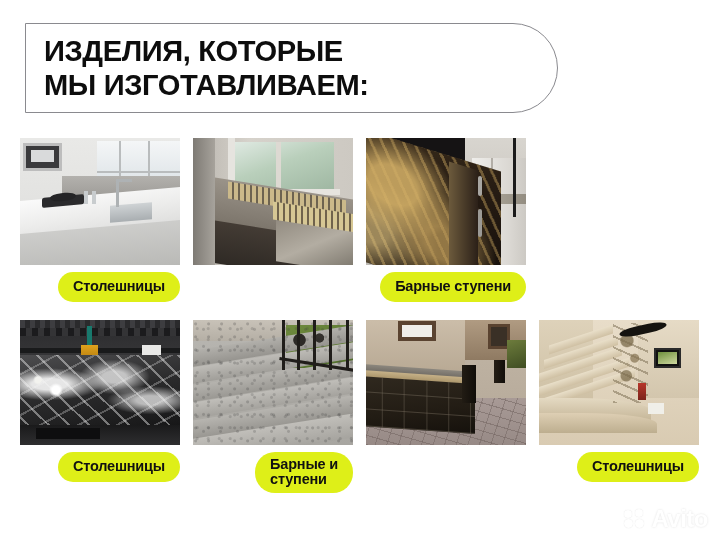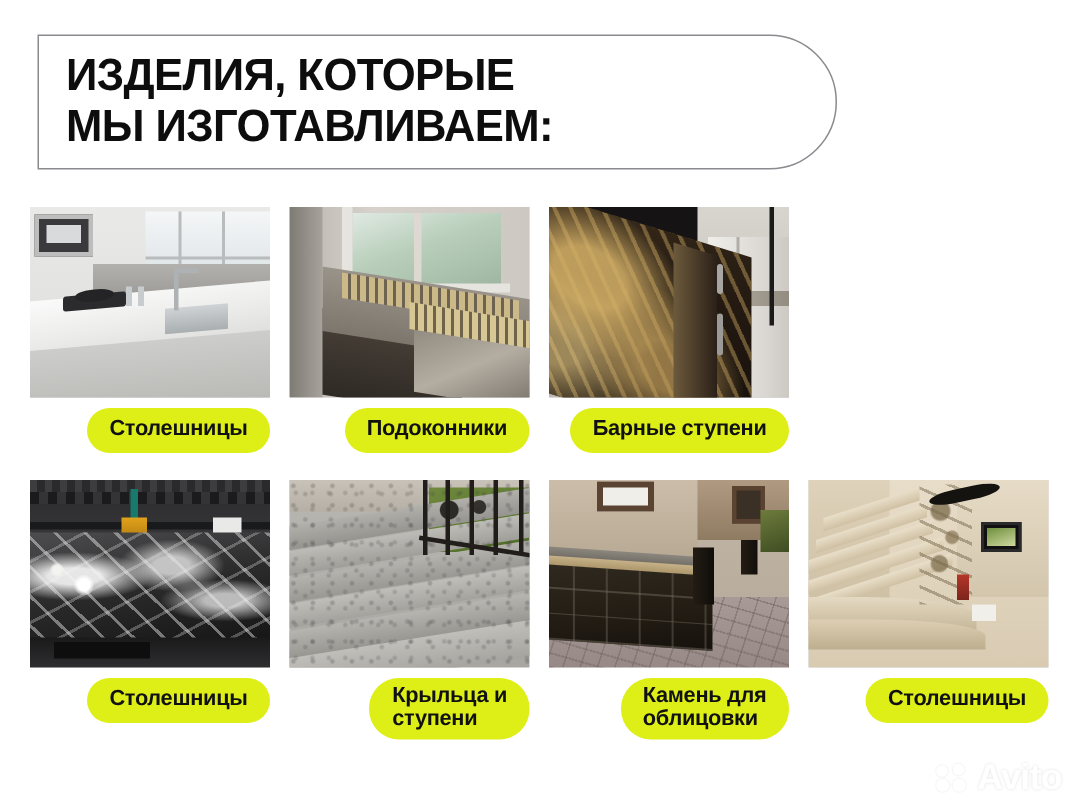--- a/index.html
+++ b/index.html
@@ -415,21 +415,20 @@
             <div class="p w-frame2"></div>
             <div class="p w-frame3"></div>
           <div class="p w-cab"></div>
             <div class="p w-sill"></div>
           <div class="p w-gran"></div>
           <div class="p w-grille"></div>
             <div class="p w-grille2"></div>
           <div class="p w-curt"></div>
         </div>
       </div>
-      <div class="label">Подоконники</div>
     </div>
 
     <div class="cell">
       <div class="photo">
         <div class="scene">
           <div class="p b-bg"></div>
             <div class="p b-dark"></div>
           <div class="p b-cab"></div>
             <div class="p b-gap"></div>
           <div class="p b-strip"></div>
@@ -485,43 +484,41 @@
             <i></i>
               <i></i>
               <i></i>
               <i></i>
               <i></i>
           </div>
           <div class="p st-orn"></div>
             <div class="p st-railtop"></div>
         </div>
       </div>
-      <div class="label two-line">Крыльца и
+      <div class="label two-line">Барные и
 ступени</div>
     </div>
 
     <div class="cell">
       <div class="photo">
         <div class="scene">
           <div class="p c-sky"></div>
             <div class="p c-wall"></div>
             <div class="p c-wall2"></div>
           <div class="p c-win"></div>
             <div class="p c-win2"></div>
             <div class="p c-bush"></div>
           <div class="p c-pave"></div>
           <div class="p c-cap"></div>
             <div class="p c-band"></div>
             <div class="p c-clad"></div>
           <div class="p c-pil1"></div>
             <div class="p c-pil2"></div>
         </div>
       </div>
-      <div class="label two-line">Камень для
-облицовки</div>
     </div>
 
     <div class="cell">
       <div class="photo">
         <div class="scene">
           <div class="p m-bg"></div>
             <div class="p m-wallL"></div>
             <div class="p m-wallR"></div>
           <div class="p m-st m-s1"></div>
             <div class="p m-st m-s2"></div>

